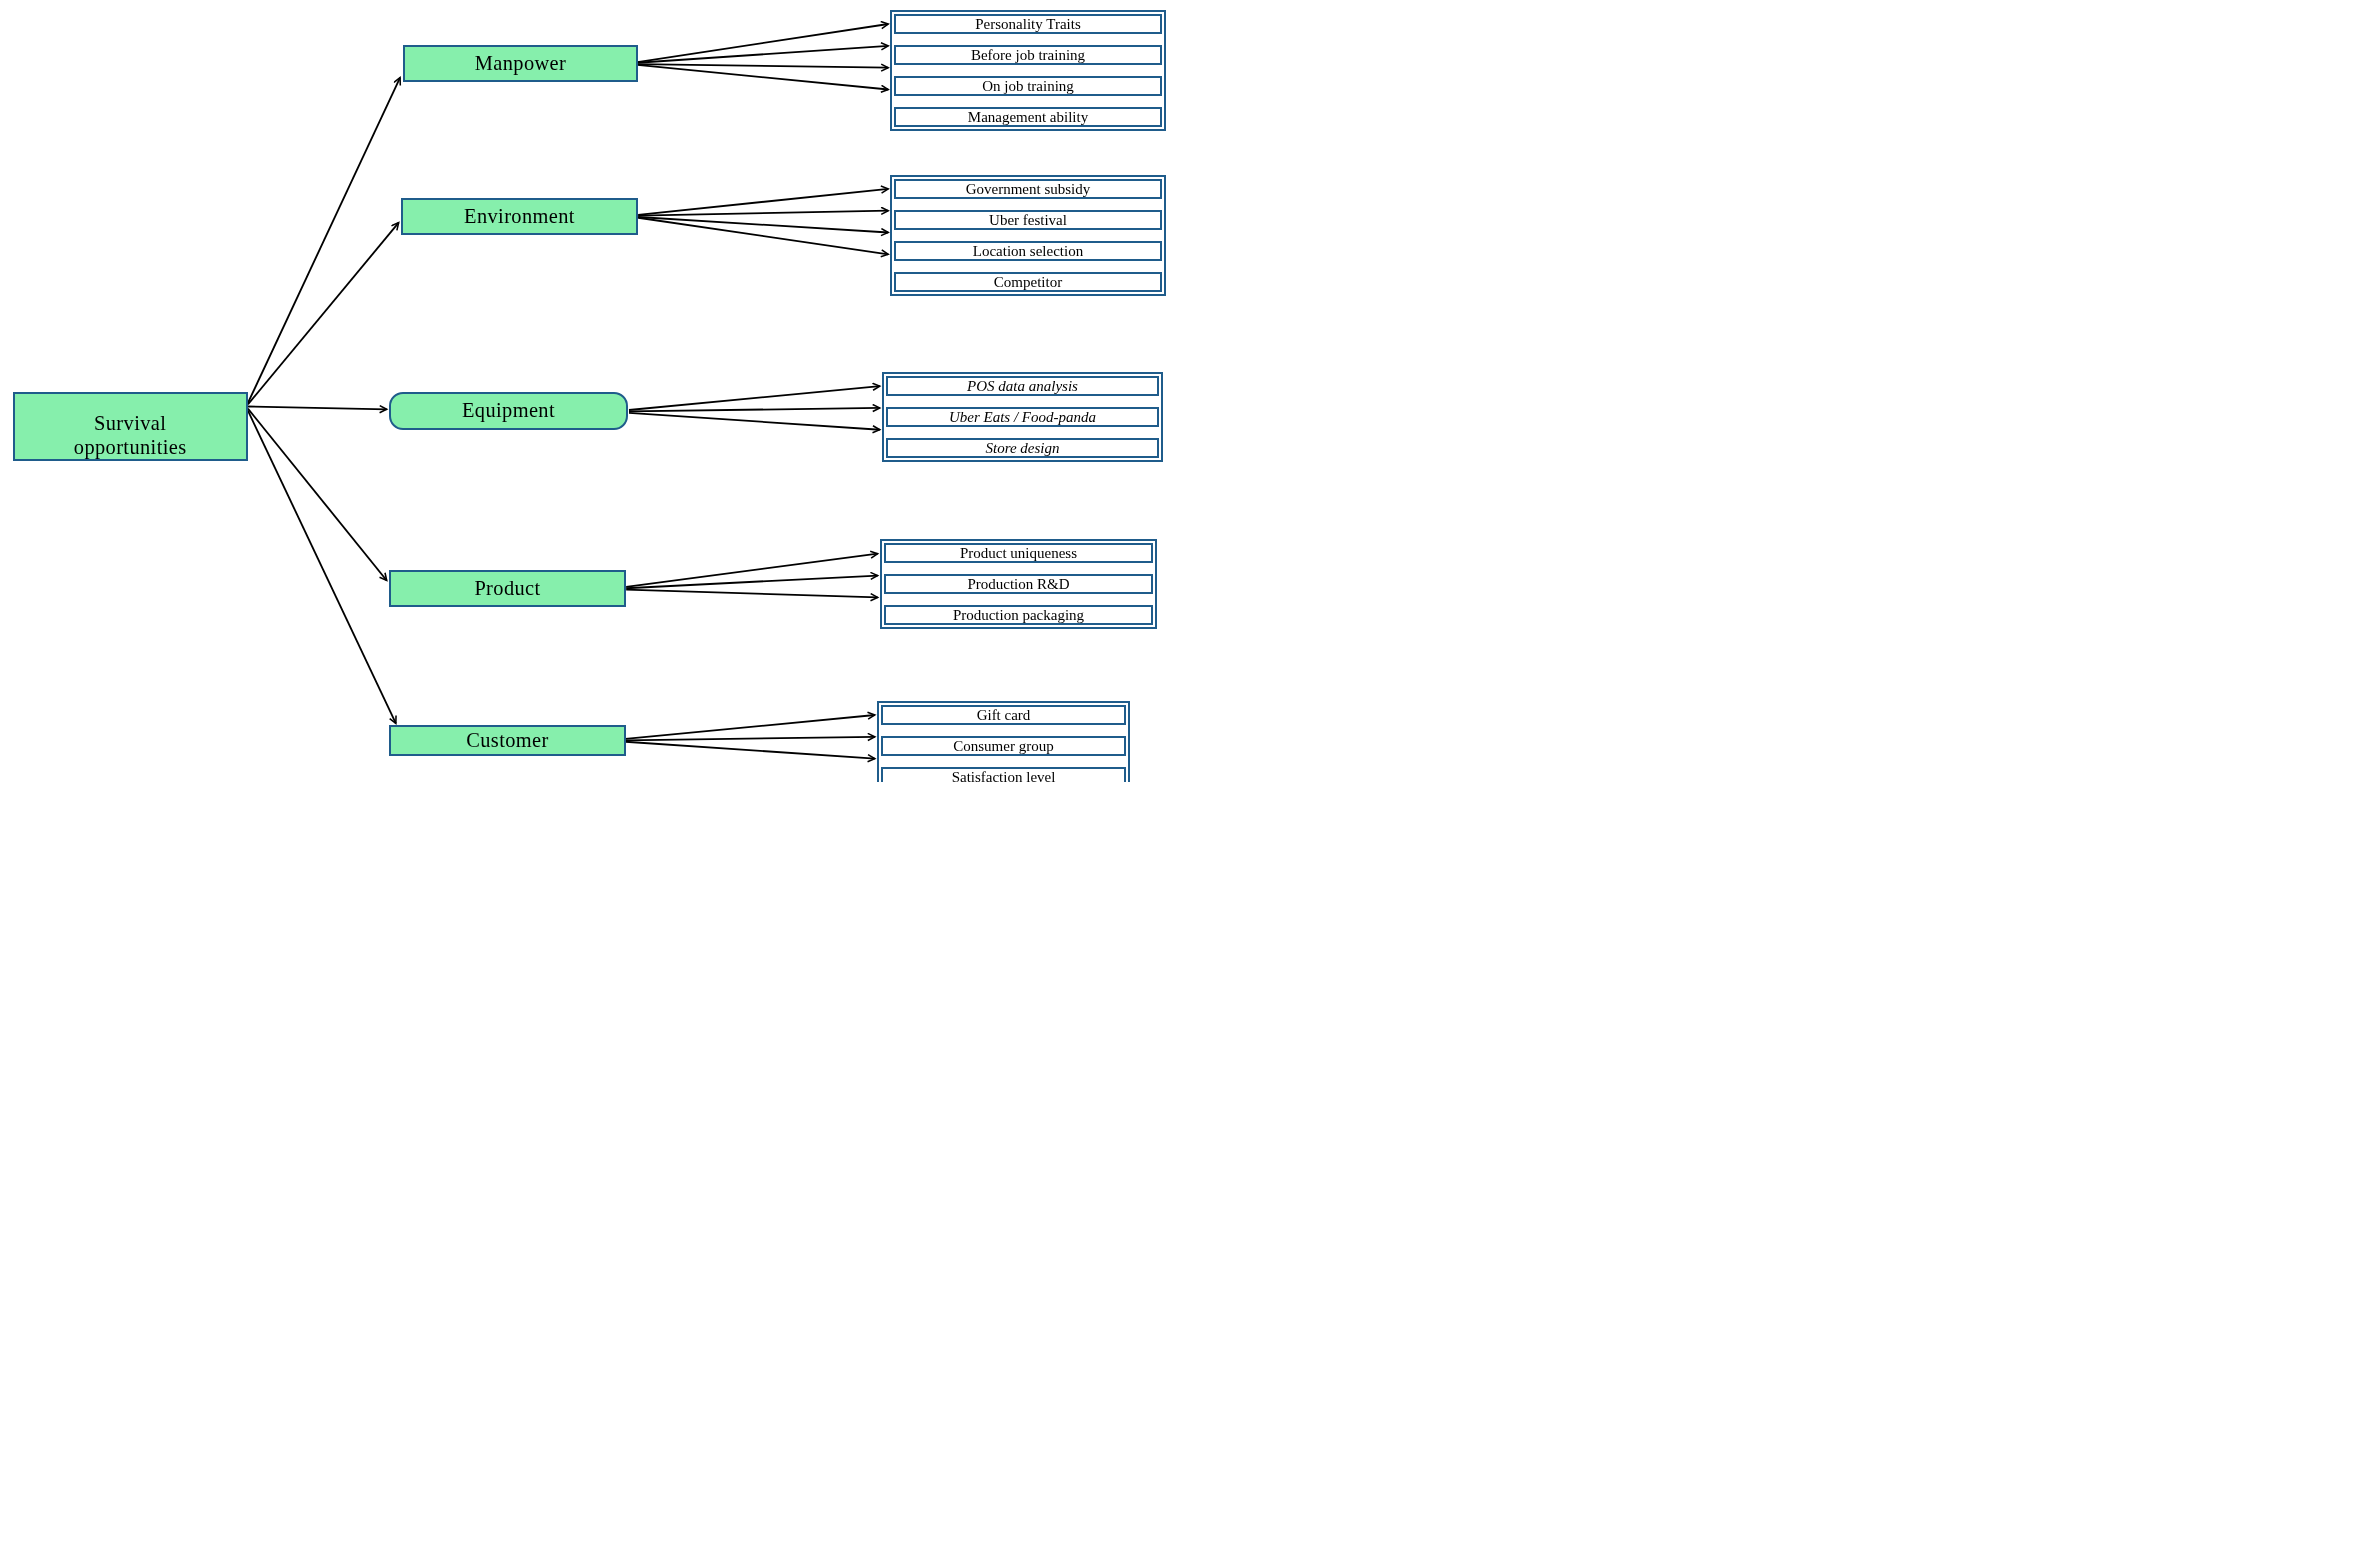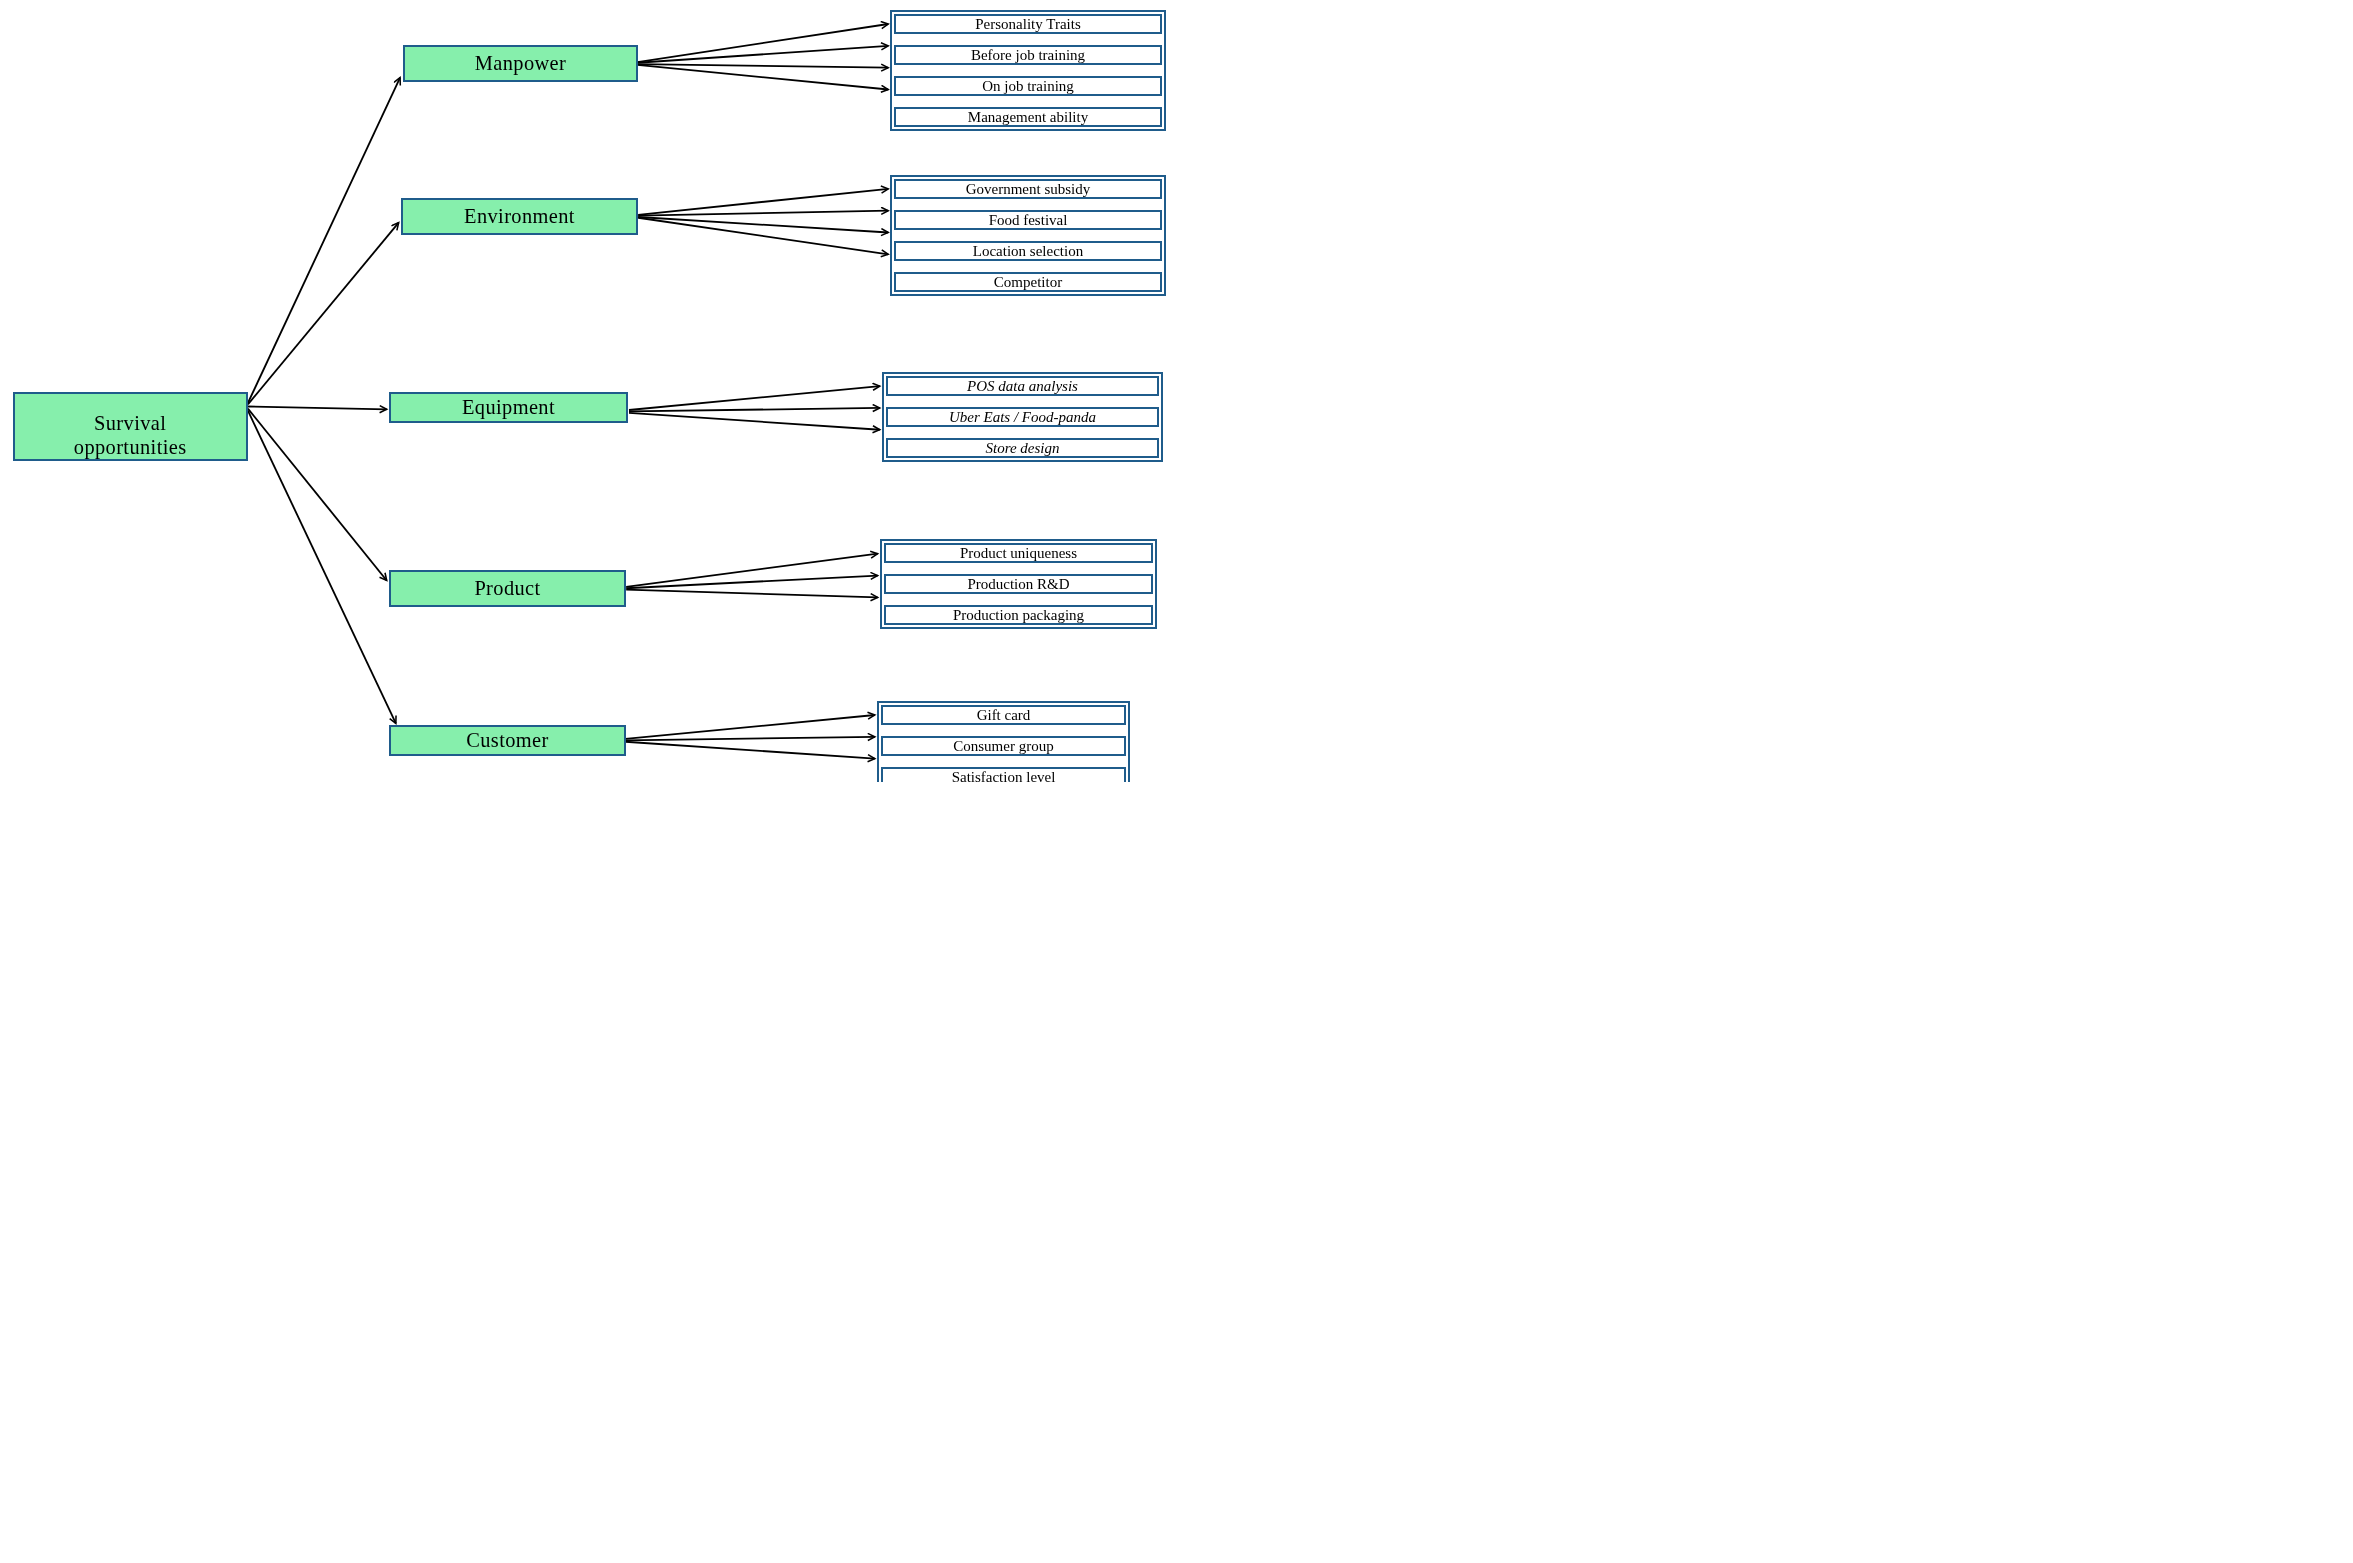--- a/index.html
+++ b/index.html
@@ -112,21 +112,21 @@
   <div class="node root-node" style="left:12.7px; top:392px; width:235px; height:69px;align-items:flex-end;">
     <span class="label">Survival opportunities</span>
   </div>
 
   <div class="node" style="left:403px; top:45px; width:235px; height:37px;">
     <span class="label">Manpower</span>
   </div>
   <div class="node" style="left:401px; top:198px; width:237px; height:37px;">
     <span class="label">Environment</span>
   </div>
-  <div class="node" style="left:389px; top:392px; width:239px; height:31px;">
+  <div class="node" style="left:389px; top:392px; width:239px; height:38px;border-radius:14px;">
     <span class="label">Equipment</span>
   </div>
   <div class="node" style="left:389px; top:570px; width:237px; height:37px;">
     <span class="label">Product</span>
   </div>
   <div class="node" style="left:389px; top:725px; width:237px; height:31px;">
     <span class="label">Customer</span>
   </div>
 
   <div class="leafgroup" style="left:890px; top:10px; width:276px;">
@@ -142,21 +142,21 @@
     <div class="leaf">
       <span class="leaf-label">Management ability</span>
     </div>
   </div>
 
   <div class="leafgroup" style="left:890px; top:175px; width:276px;">
     <div class="leaf">
       <span class="leaf-label">Government subsidy</span>
     </div>
     <div class="leaf">
-      <span class="leaf-label">Food festival</span>
+      <span class="leaf-label">Uber festival</span>
     </div>
     <div class="leaf">
       <span class="leaf-label">Location selection</span>
     </div>
     <div class="leaf">
       <span class="leaf-label">Competitor</span>
     </div>
   </div>
 
   <div class="leafgroup" style="left:882px; top:372px; width:281px;font-style:italic;">

